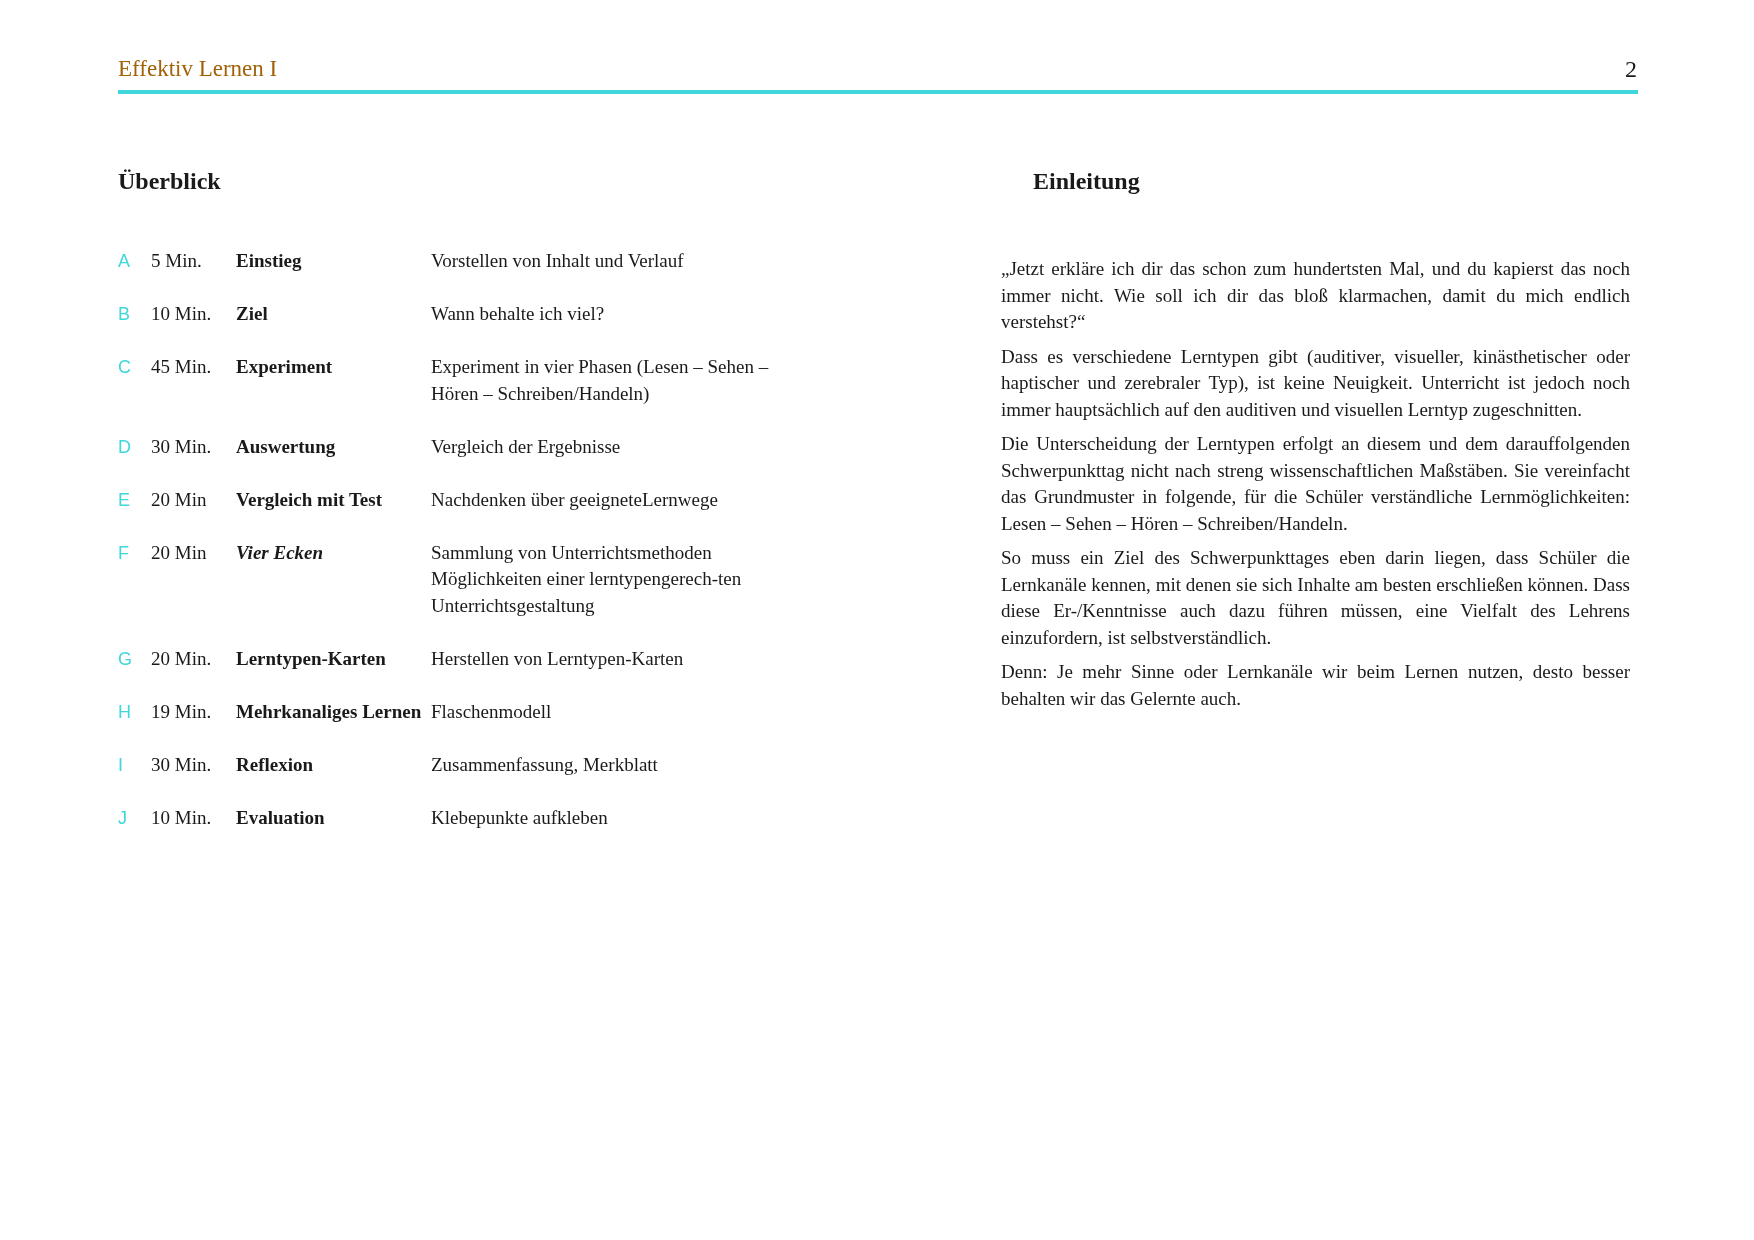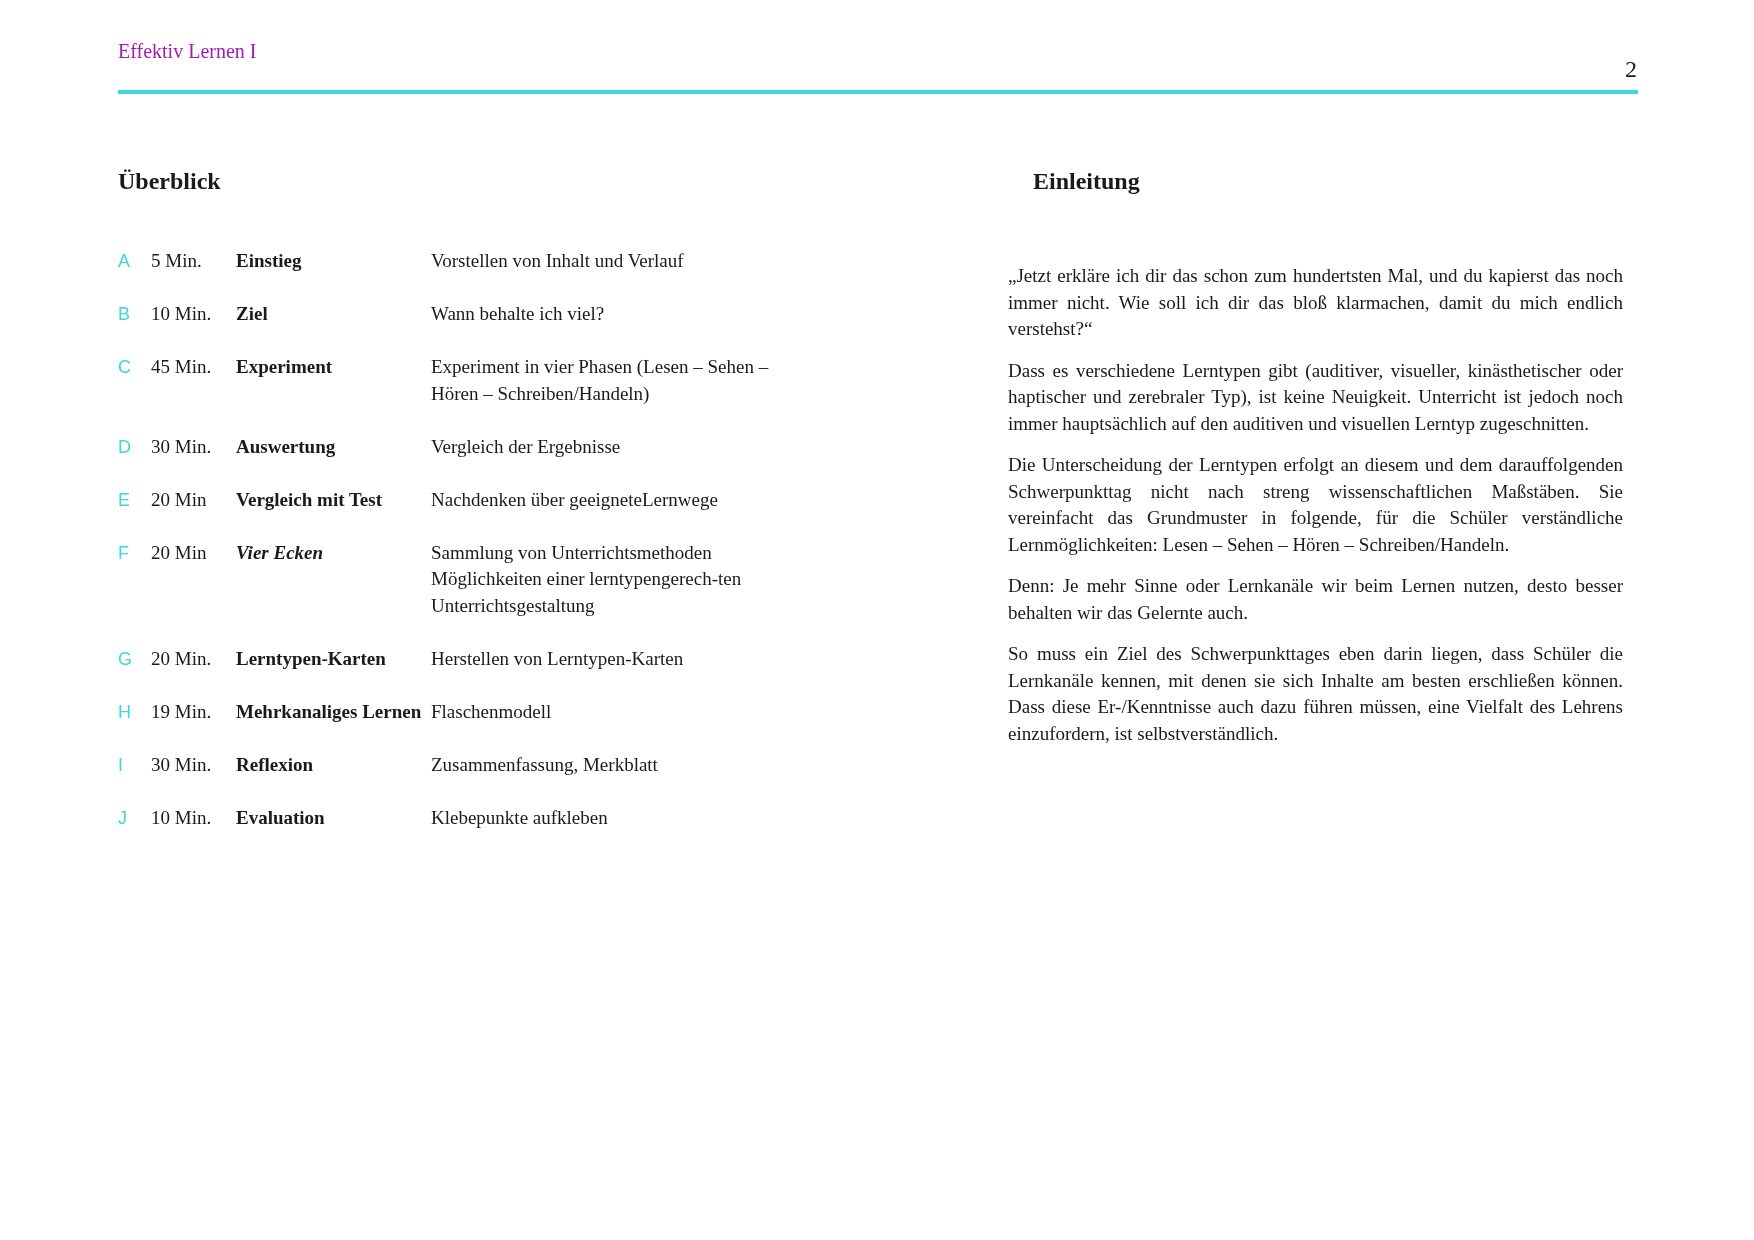--- a/index.html
+++ b/index.html
@@ -2,22 +2,22 @@
 <html><head>
   <meta charset="utf-8">
   <style>
     html, body { margin: 0; padding: 0; background: #ffffff; }
     body {
       width: 1754px; height: 1240px; position: relative; overflow: hidden;
       font-family: "DejaVu Serif", "Liberation Serif", serif;
       color: #1a1a1a;
     }
     .header-title {
-      position: absolute; left: 118px; top: 40px;
-      font-family: "Liberation Serif", serif; font-size: 20px; color: #a21caf;
+      position: absolute; left: 118px; top: 56px;
+      font-family: "Liberation Serif", serif; font-size: 23px; color: #a16207;
     }
     .page-number {
       position: absolute; right: 117px; top: 56px;
       font-family: "Liberation Serif", serif; font-size: 24px; color: #1a1a1a;
     }
     .header-rule {
       position: absolute; left: 118px; top: 90px; width: 1520px; height: 4px;
       background: #3fd6dc;
     }
     .section-title {
@@ -39,21 +39,21 @@
     .ov-time { width: 85px; flex: none; }
     .ov-phase { width: 195px; flex: none; font-weight: bold; }
     .ov-phase.italic { font-style: italic; }
     .ov-desc { width: 340px; flex: none; }
 
     .intro-text {
       position: absolute; left: 993px; top: 248px; width: 645px;
       font-family: "Liberation Serif", serif; font-size: 19px; line-height: 26.5px;
       text-align: justify;
     }
-    .intro-text p { margin: 15px; }
+    .intro-text p { margin: 8px; }
   </style>
 </head>
 <body>
 
 <div class="header-title">Effektiv Lernen I</div>
 <div class="page-number">2</div>
 <div class="header-rule"></div>
 
 <div class="section-title" id="overview-title">Überblick</div>
 <div class="section-title" id="intro-title">Einleitung</div>
@@ -118,15 +118,15 @@
       <div class="ov-time">10 Min.</div>
       <div class="ov-phase">Evaluation</div>
       <div class="ov-desc">Klebepunkte aufkleben</div>
     </div>
   </div>
 
 <div class="intro-text" id="intro-text">
     <p>„Jetzt erkläre ich dir das schon zum hundertsten Mal, und du kapierst das noch immer nicht. Wie soll ich dir das bloß klarmachen, damit du mich endlich verstehst?“</p>
     <p>Dass es verschiedene Lerntypen gibt (auditiver, visueller, kinästhetischer oder haptischer und zerebraler Typ), ist keine Neuigkeit. Unterricht ist jedoch noch immer hauptsächlich auf den auditiven und visuellen Lerntyp zugeschnitten.</p>
     <p>Die Unterscheidung der Lerntypen erfolgt an diesem und dem darauffolgenden Schwerpunkttag nicht nach streng wissenschaftlichen Maßstäben. Sie vereinfacht das Grundmuster in folgende, für die Schüler verständliche Lernmöglichkeiten: Lesen – Sehen – Hören – Schreiben/Handeln.</p>
+    <p>So muss ein Ziel des Schwerpunkttages eben darin liegen, dass Schüler die Lernkanäle kennen, mit denen sie sich Inhalte am besten erschließen können. Dass diese Er-/Kenntnisse auch dazu führen müssen, eine Vielfalt des Lehrens einzufordern, ist selbstverständlich.</p>
     <p>Denn: Je mehr Sinne oder Lernkanäle wir beim Lernen nutzen, desto besser behalten wir das Gelernte auch.</p>
-    <p>So muss ein Ziel des Schwerpunkttages eben darin liegen, dass Schüler die Lernkanäle kennen, mit denen sie sich Inhalte am besten erschließen können. Dass diese Er-/Kenntnisse auch dazu führen müssen, eine Vielfalt des Lehrens einzufordern, ist selbstverständlich.</p>
   </div>
 
 </body></html>

